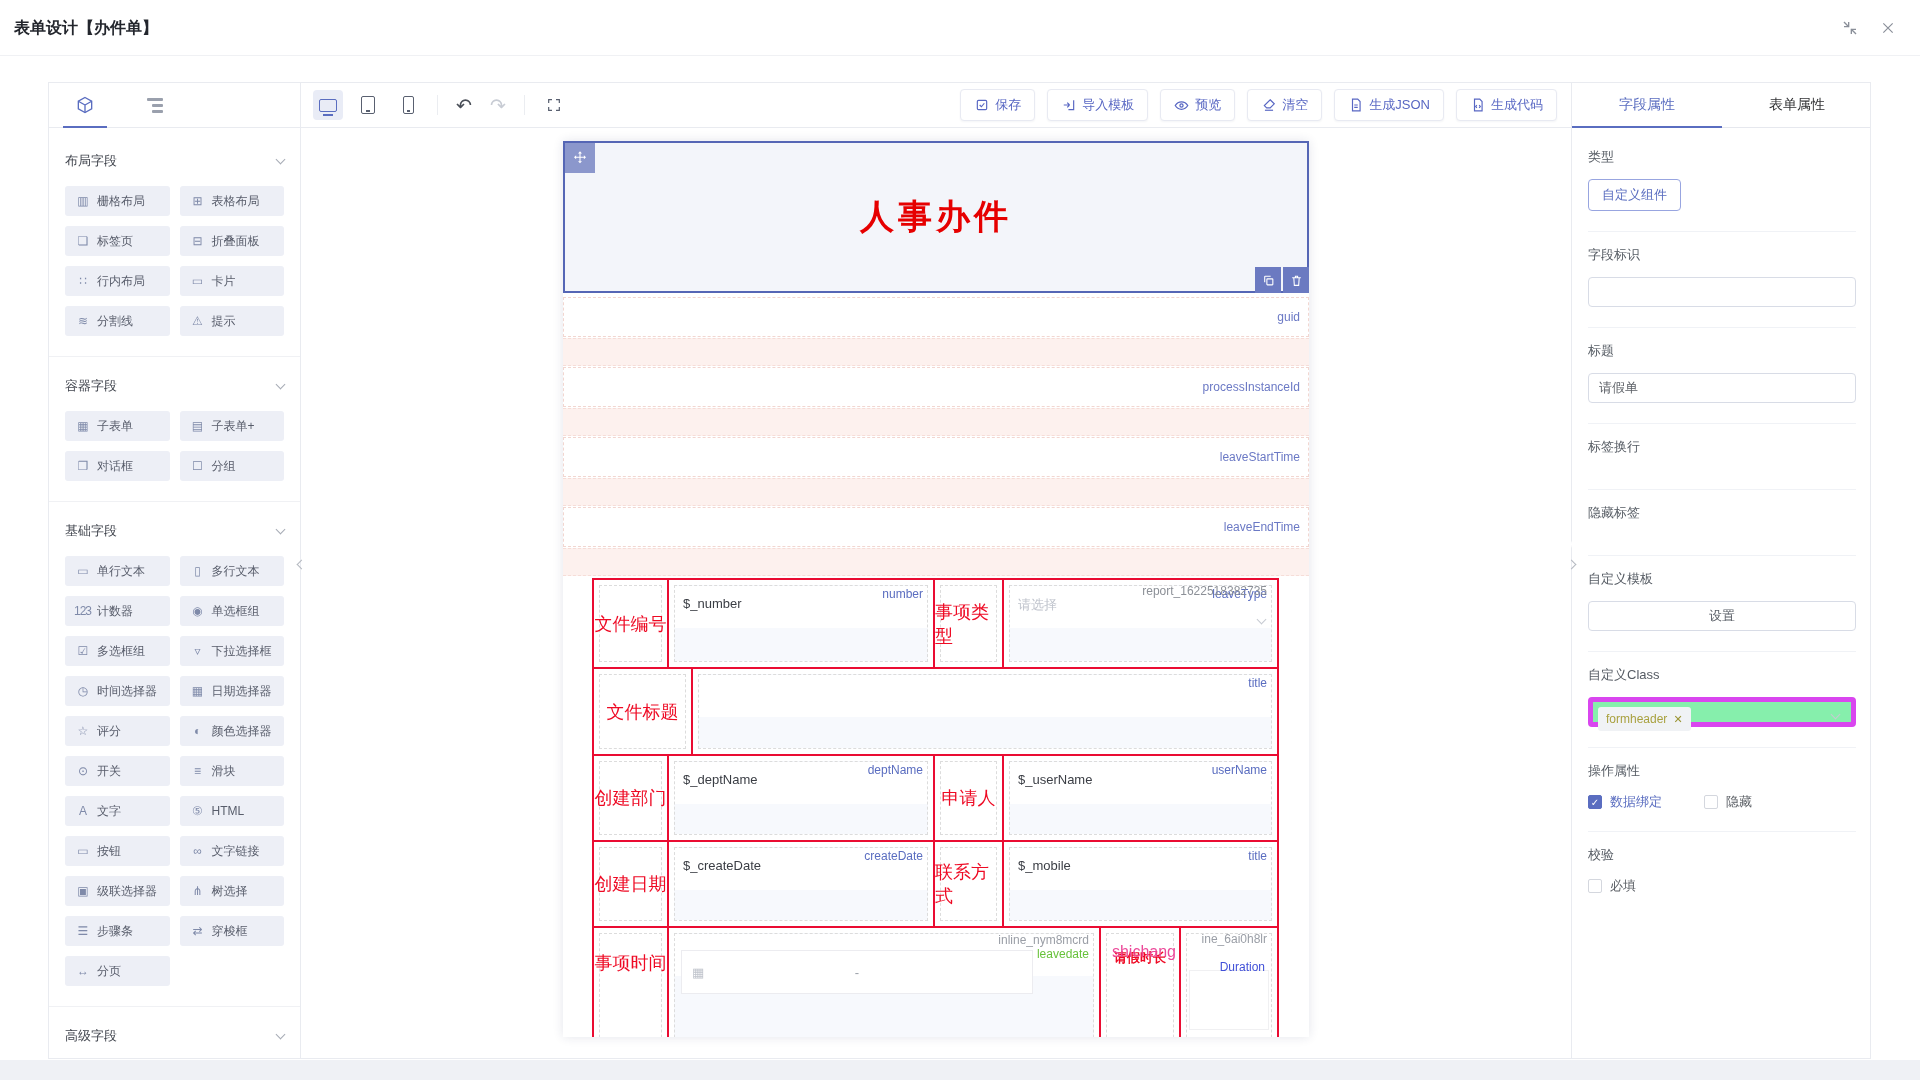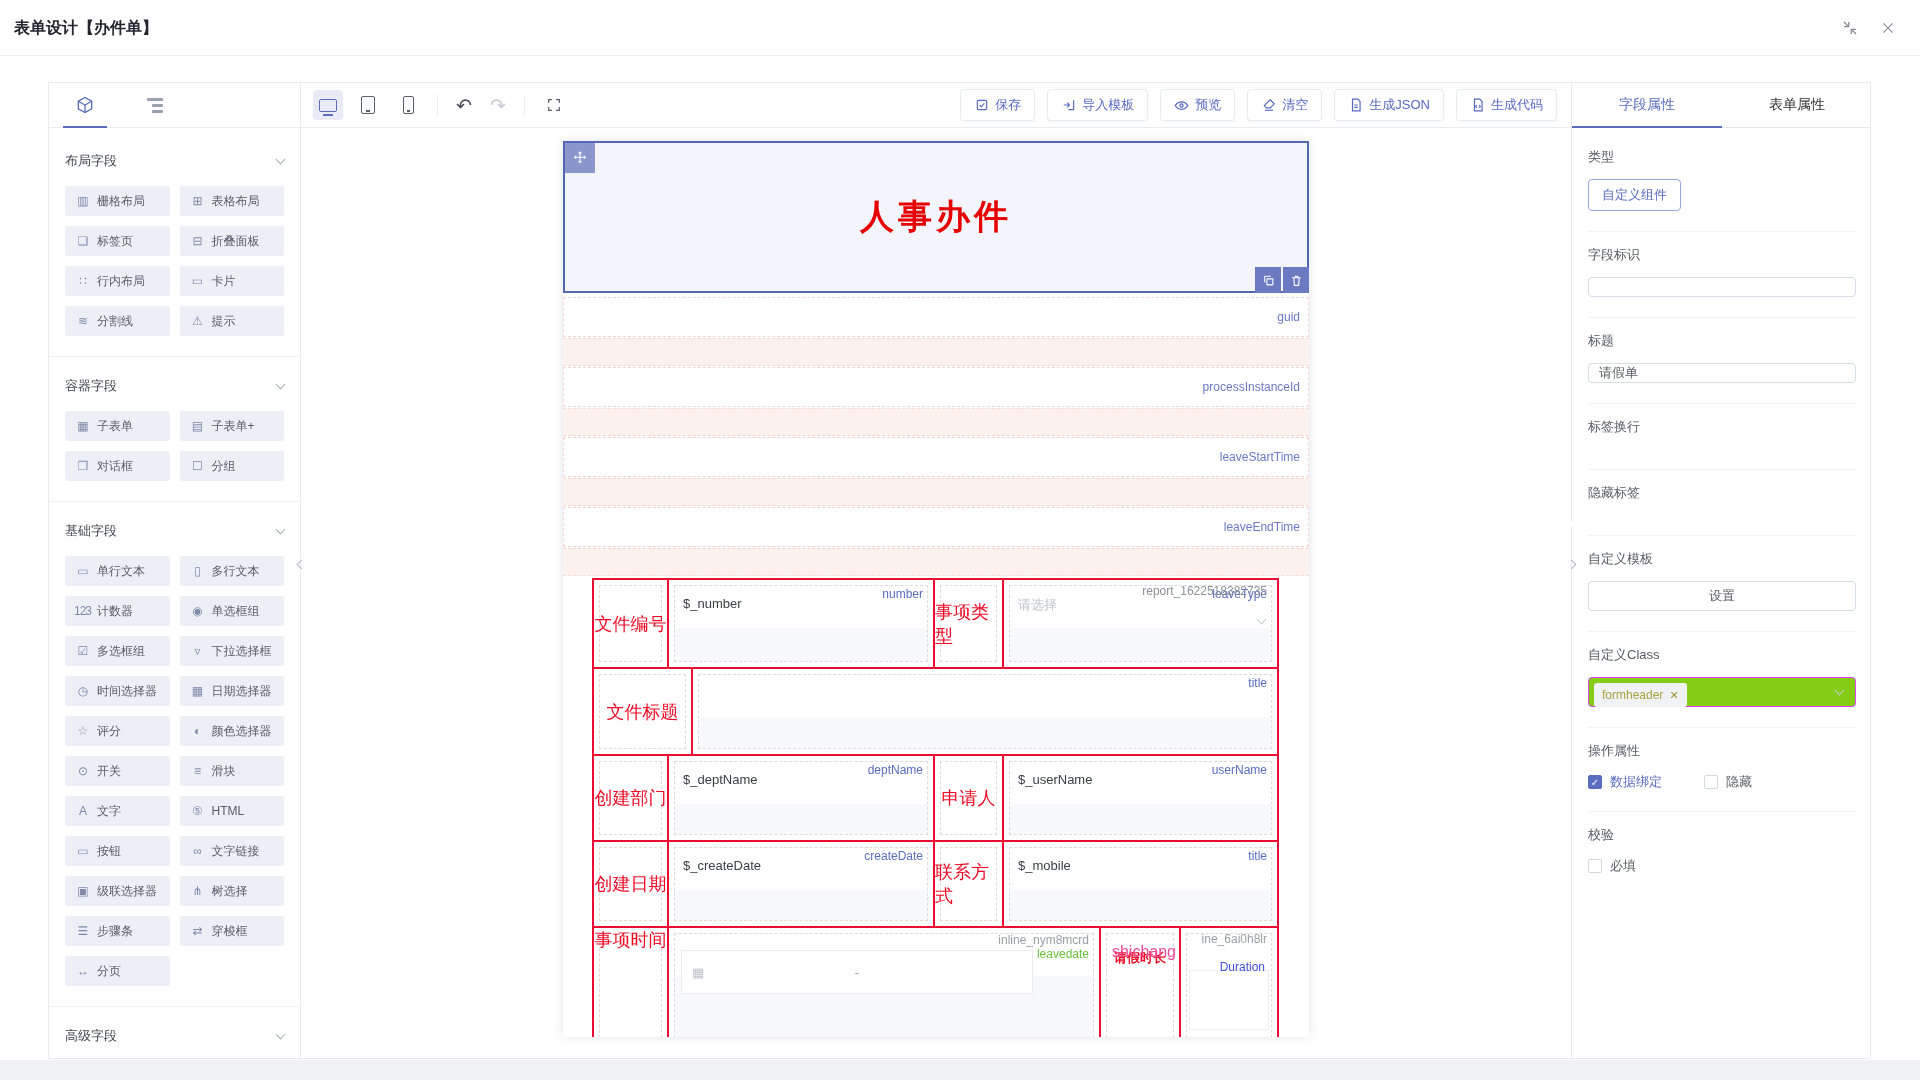--- a/index.html
+++ b/index.html
@@ -99,27 +99,27 @@
   #props { position:absolute; left:1522px; top:0; width:301px; height:100%; border-left:1px solid #e9ebf0; background:#fff; }
   .ptabs { height:45px; display:flex; border-bottom:1px solid #e6e8ee; }
   .ptab { flex:1; display:flex; align-items:center; justify-content:center; font-size:14px; color:#303133; cursor:pointer; position:relative; }
   .ptab.active { color:#5a6dc0; }
   .ptab.active::after { content:""; position:absolute; left:0; right:0; bottom:-1px; height:2px; background:#5a6dc0; }
   .pbody { padding:6px 16px 0; }
   .pgroup { padding:14px 0 20px; border-bottom:1px solid #f0f2f6; }
   .pgroup:last-child { border-bottom:none; }
   .plabel { font-size:13px; color:#555b63; margin-bottom:13px; }
   .ptag { display:inline-block; padding:6px 13px; border:1px solid #98a5e0; border-radius:4px; color:#5a6dc0; font-size:13px; background:#fff;text-align:center; }
-  .pinput { width:100%; height:20px; border:1px solid #d8dce6; border-radius:4px; font-size:13px; color:#5c6066; padding:0 10px; outline:none; background:#fff; font-family:inherit; }
+  .pinput { width:100%; height:30px; border:1px solid #d8dce6; border-radius:4px; font-size:13px; color:#5c6066; padding:0 10px; outline:none; background:#fff; font-family:inherit; }
   .toggle { width:38px; height:19px; border-radius:10px; background:#dde1e8; position:relative; cursor:pointer; }
   .toggle .knob { position:absolute; top:2px; left:2px; width:15px; height:15px; border-radius:50%; background:#fff; }
   .toggle.on { background:#5a6dc0; }
   .toggle.on .knob { left:auto; right:2px; }
   .pbtn { width:100%; height:30px; background:#fff; border:1px solid #d8dce6; border-radius:4px; color:#595e66; font-size:13px; cursor:pointer; font-family:inherit; }
-  .pselect { position:relative; width:100%; height:30px; border:1px solid #d946ef; border-radius:4px; background:#84cc16; }
+  .pselect { position:relative; width:100%; height:30px; border:5px solid #d946ef; border-radius:4px; background:#86efac; }
   .cls-tag { position:absolute; left:5px; top:5px; height:24px; display:inline-flex; align-items:center; gap:6px; background:#f0f2f5; border-radius:3px; padding:0 8px; font-size:12px; color:#a9a13f; }
   .cls-x { font-size:11px; color:#9a9432; cursor:pointer; }
   .pselect .chev { position:absolute; right:12px; top:12px; border-color:#c6cad2; }
   .cbrow { display:flex; align-items:center; gap:42px; }
   .cb { display:flex; align-items:center; gap:8px; cursor:pointer; }
   .cbbox { width:14px; height:14px; border-radius:2px; border:1px solid #d4d7de; background:#fff; display:flex; align-items:center; justify-content:center; font-size:10px; color:#fff; }
   .cb.checked .cbbox { background:#5a6dc0; border-color:#5a6dc0; }
   .cblab { font-size:13px; color:#5c6066; }
   .cb.checked .cblab { color:#5a6dc0; }
 </style>
@@ -525,21 +525,21 @@
           <div class="cell fcell" style="flex:1">
               <span class="cin"></span>
               <span class="fval">$_mobile</span>
               <span class="fname">title</span>
             </div>
         </div>
 
         <div class="trow" style="height:140px">
           <div class="cell lcell" style="width:73px; align-items:flex-start;">
               <span class="cin"></span>
-              <span class="rlab" style="">事项时间</span>
+              <span class="rlab" style="margin-top:23px">事项时间</span>
             </div>
           <div class="cell fcell" style="width:430px">
             <span class="cin"></span>
             <span class="gid">inline_nym8mcrd</span>
             <span class="gname">leavedate</span>
             <span class="dr-input">
               <span class="cal-ic">▦</span>
               <span class="dr-sep">-</span>
             </span>
           </div>

